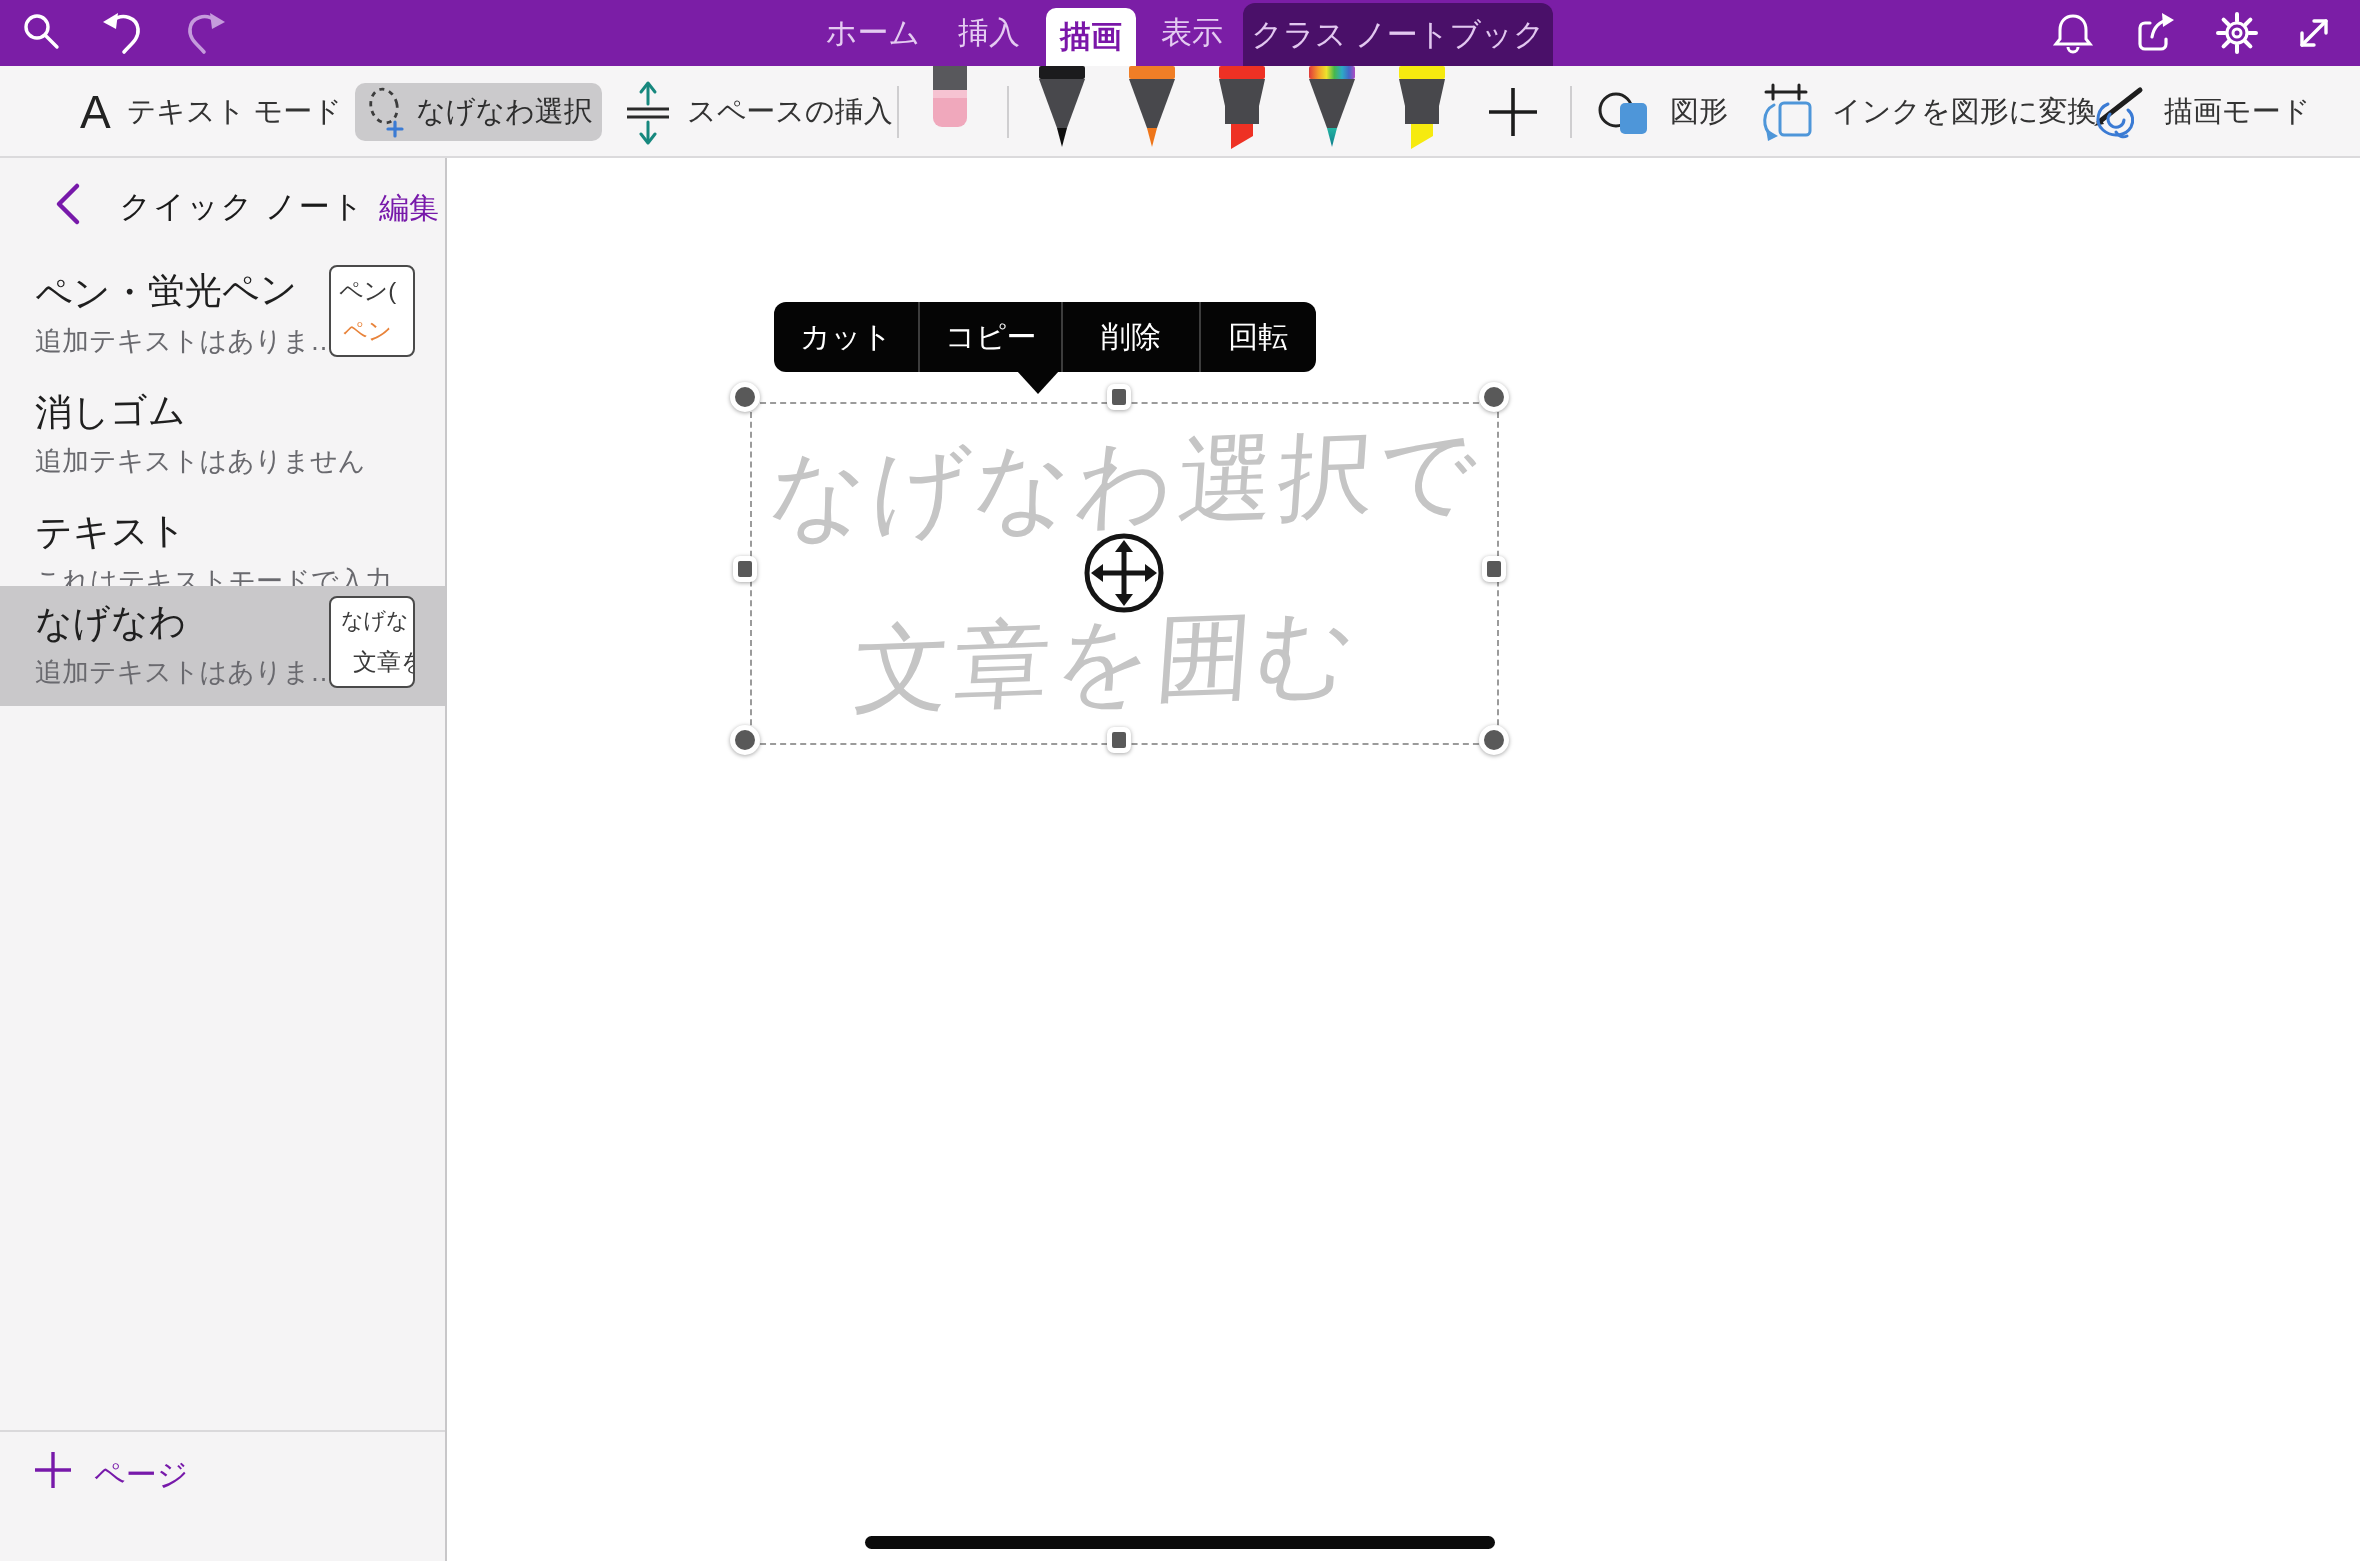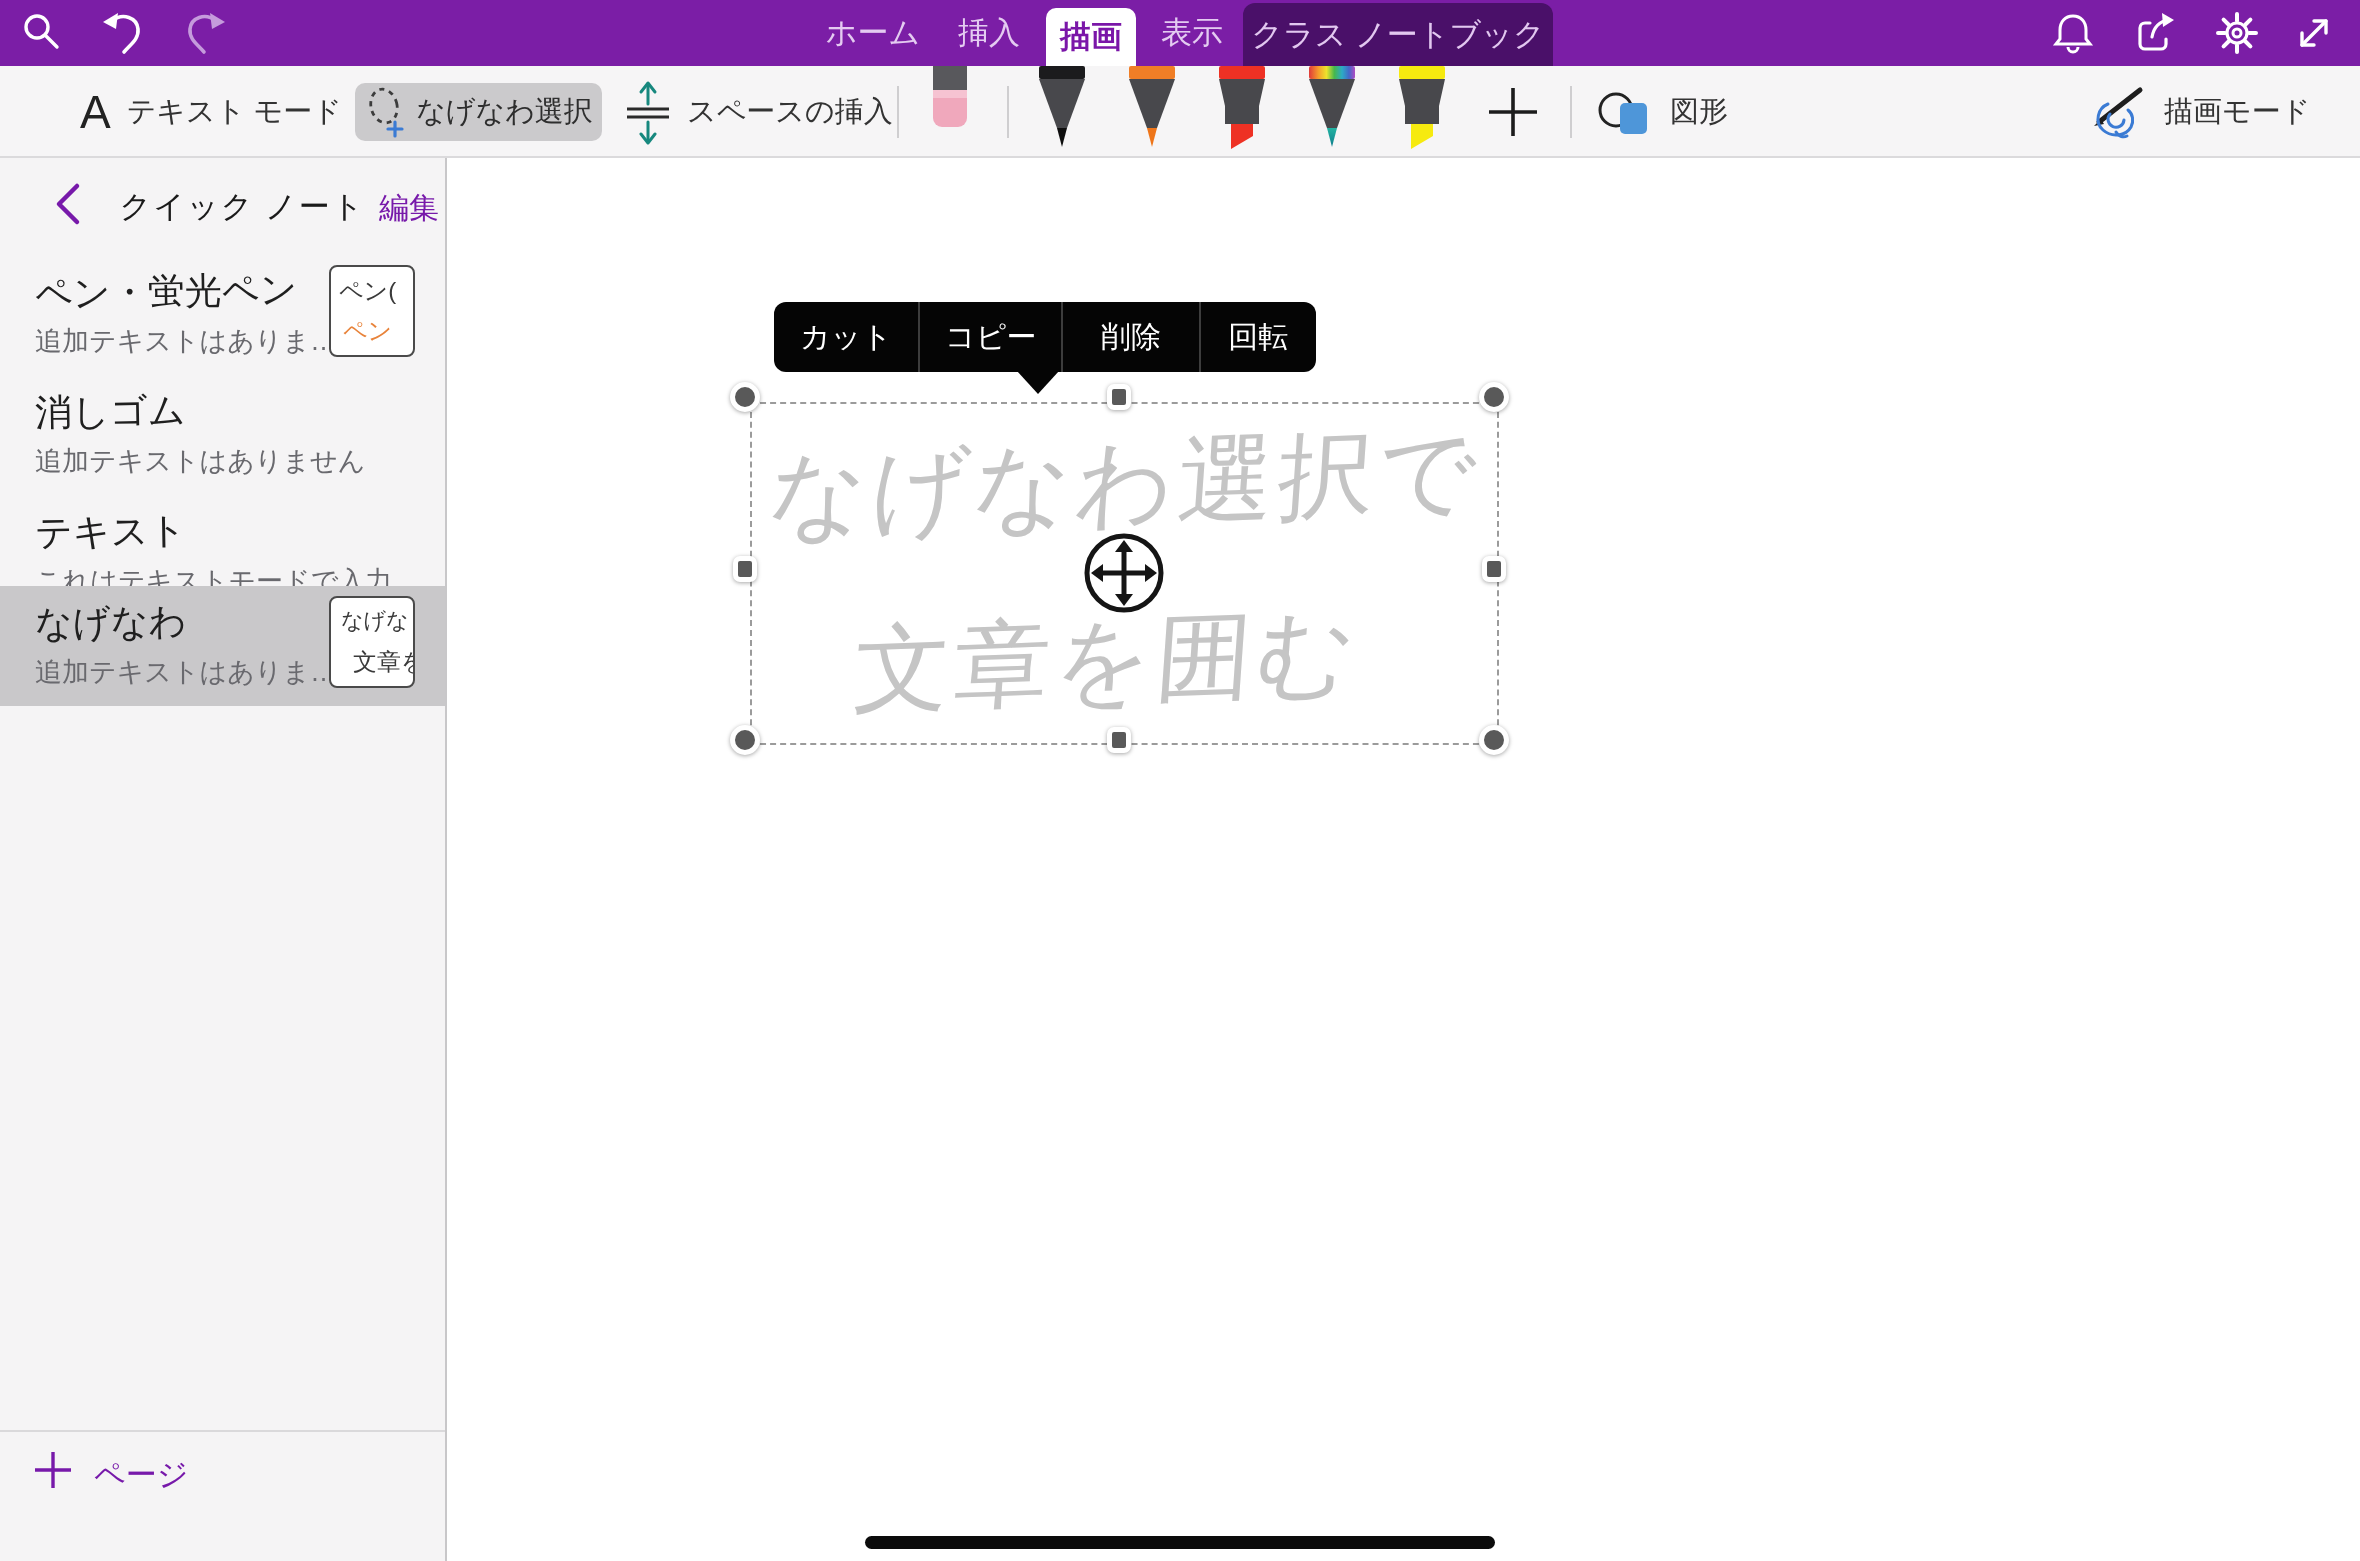--- a/index.html
+++ b/index.html
@@ -228,20 +228,33 @@
   <div class="vdiv" style="left:1570px;"></div>
 
   <div class="tool" style="left:1596px;">
     <svg width="58" height="54" viewBox="0 0 58 54">
         <circle cx="20" cy="25" r="16" fill="none" stroke="#222" stroke-width="3"></circle>
         <rect x="24" y="18" width="27" height="31" rx="5" fill="#4E96D9"></rect>
       </svg>
     <span>図形</span>
   </div>
 
+  <div class="tool" style="left:1756px;">
+    <svg width="60" height="58" viewBox="0 0 60 58">
+        <g stroke="#222" stroke-width="3" stroke-linecap="round">
+          <line x1="10" y1="9" x2="50" y2="9"></line>
+          <line x1="17" y1="2" x2="17" y2="16"></line>
+          <line x1="43" y1="2" x2="43" y2="16"></line>
+        </g>
+        <rect x="24" y="20" width="30" height="32" rx="4" fill="none" stroke="#4E96D9" stroke-width="3"></rect>
+        <path d="M18 22 C6 28 6 46 16 52" fill="none" stroke="#4E96D9" stroke-width="3" stroke-linecap="round"></path>
+        <polygon points="10,46 22,53 12,58" fill="#4E96D9"></polygon>
+      </svg>
+    <span>インクを図形に変換</span>
+  </div>
 
   <div class="tool" style="left:2086px;">
     <svg width="62" height="56" viewBox="0 0 62 56">
         <line x1="13" y1="38" x2="54" y2="6" stroke="#1E1E1E" stroke-width="5" stroke-linecap="round"></line>
         <polygon points="8,42 15,35 18,40" fill="#1E1E1E"></polygon>
         <g fill="none" stroke="#3B7BD4" stroke-width="3" stroke-linecap="round">
           <path d="M22 20 C12 24 8 38 17 46 C26 54 40 52 45 43 C48 37 47 30 42 26"></path>
           <path d="M24 30 a8 8 0 1 0 14 6"></path>
           <path d="M30 48 C32 52 37 54 41 52"></path>
         </g>

